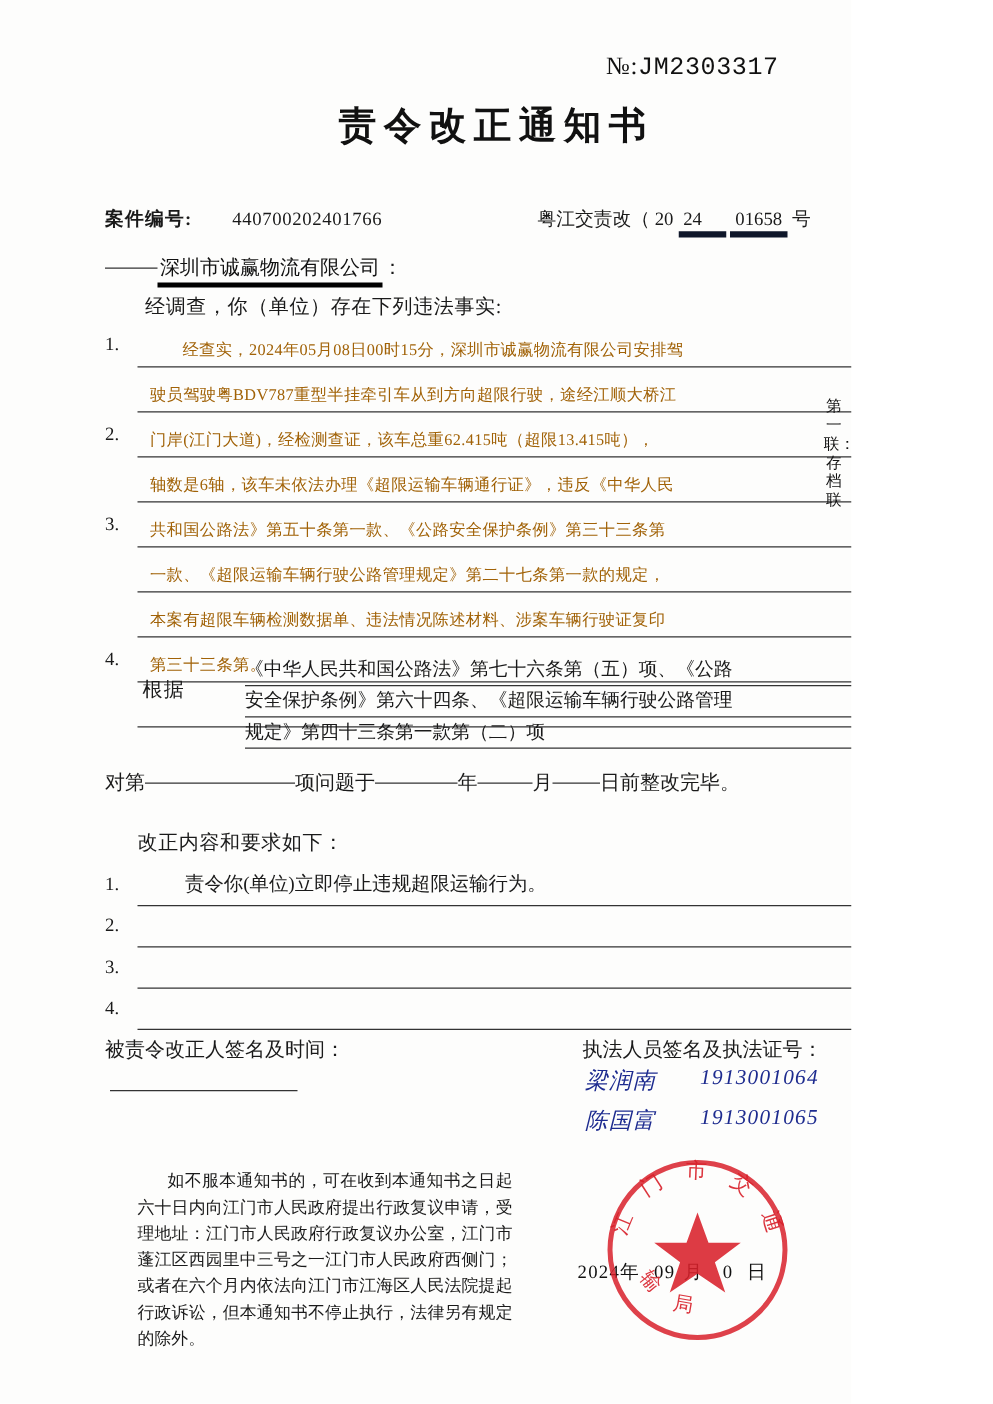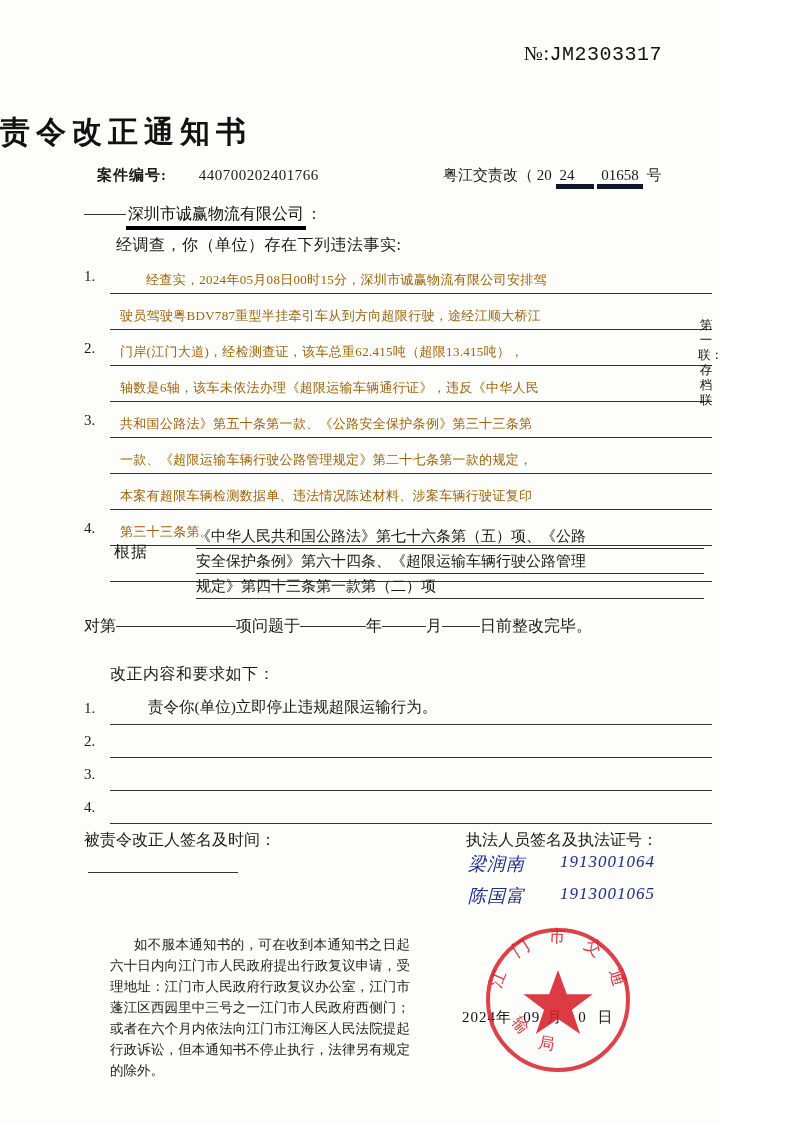--- a/index.html
+++ b/index.html
@@ -10,21 +10,20 @@
   body {
     font-family: "Liberation Serif", "DejaVu Serif", serif;
     color: #1a1a1a;
   }
   .page {
     position: relative;
     width: 681px;
     height: 1123px;
     overflow: hidden;
     background: #fdfdfc;
-    padding-left: 39px;
   }
   
   .serial {
     position: absolute;
     top: 42px;
     right: 58px;
     font-family: "Liberation Mono", "DejaVu Sans Mono", monospace;
     font-size: 20px;
     letter-spacing: 0.5px;
     color: #111;
@@ -32,31 +31,31 @@
   }
   .serial .no-mark {
     font-family: "Liberation Serif", serif;
     font-size: 20px;
   }
   .doc-title {
     position: absolute;
     top: 80px;
     left: 0;
     width: 794px;
+    text-align: center;
     font-size: 30px;
     font-weight: bold;
     letter-spacing: 6px;
     color: #111;
-    margin-top: 32px;
   }
   
   .row-case {
     position: absolute;
     top: 166px;
-    left: 97px;
+    left: 84px;
     width: 630px;
     font-size: 15px;
     white-space: nowrap;
   }
   .row-case .label {
     font-weight: bold;
     letter-spacing: 1px;
   }
   .row-case .case-no {
     display: inline-block;

